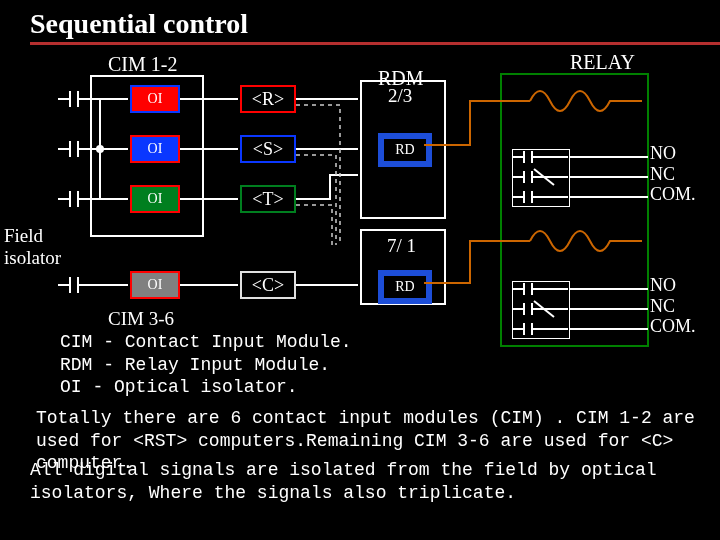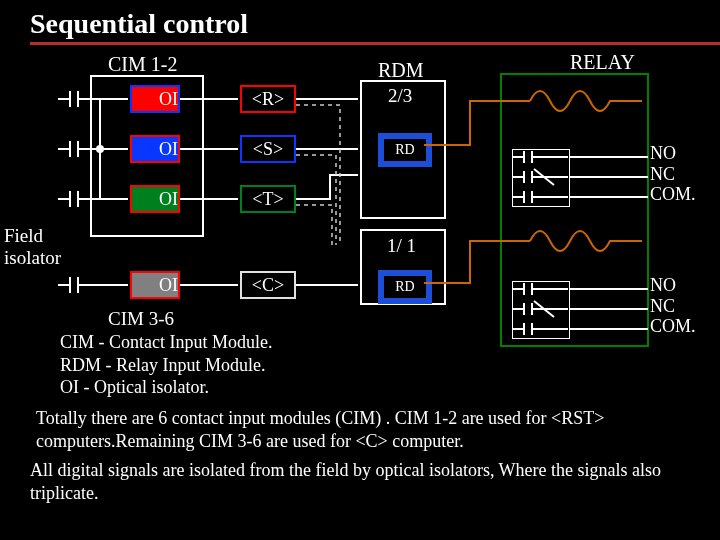--- a/index.html
+++ b/index.html
@@ -22,21 +22,21 @@
     background: #b52f2f;
     width: 690px;
     margin-left: 30px;
     margin-top: 2px;
   }
   .stage { position: relative; width: 720px; height: 490px; }
   .abs { position: absolute; }
   .lbl { font-size: 20px; color: #fff; }
   .cim-box { border: 2px solid #fff; }
 
-  .oi { width: 46px; height: 24px; text-align: right; font-size: 18px;
+  .oi { width: 46px; height: 24px; text-align: center; font-size: 14px;
         border: 2px solid; line-height: 24px; }
   .oi-r { background: #ff0000; border-color: #0a37ff; color:#fff;}
   .oi-s { background: #0a37ff; border-color: #ff0000; color:#fff;}
   .oi-t { background: #007f1f; border-color: #ff0000; color:#fff;}
   .oi-c { background: #808080; border-color: #ff0000; color:#fff;}
 
   .tag { width: 52px; height: 24px; text-align:center; font-size:18px;
          border:2px solid; line-height:24px; }
   .tag-r { border-color:#ff0000; color:#fff; }
   .tag-s { border-color:#0a37ff; color:#fff; }
@@ -45,21 +45,21 @@
 
   .rdm-border { border:2px solid #fff; }
   .rd { width:42px; height:22px; border:6px solid #1d4ed8; text-align:center;
         font-size:14px; line-height:22px; }
 
   .relay-box { border:2px solid #008000; }
   .relay-sub { border:1.5px solid #fff; }
 
   .field { font-size:19px;margin-top:40px; }
 
-  .para { position:absolute; font-size:18px; color:#fff; line-height:1.25; }
+  .para { position:absolute; font-size:18px; color:#fff; line-height:1.25;font-family:Liberation Mono, monospace; }
 
   svg { position:absolute; left:0; top:0; }
 </style>
 </head>
 <body>
 
 <div class="title">Sequential control</div>
 <div class="title-underline"></div>
 
 <div class="stage">
@@ -76,27 +76,27 @@
   <div class="abs oi oi-t" style="left:130px; top:140px;">OI</div>
 
   <div class="abs tag tag-r" style="left:240px; top:40px;">&lt;R&gt;</div>
   <div class="abs tag tag-s" style="left:240px; top:90px;">&lt;S&gt;</div>
   <div class="abs tag tag-t" style="left:240px; top:140px;">&lt;T&gt;</div>
 
   <div class="abs oi oi-c" style="left:130px; top:226px;">OI</div>
   <div class="abs tag tag-c" style="left:240px; top:226px;">&lt;C&gt;</div>
   <div class="abs lbl" style="left:108px; top:263px; font-size:19px;">CIM 3-6</div>
 
-  <div class="abs lbl" style="left:378px; top:14px;">RDM</div>
+  <div class="abs lbl" style="left:378px; top:22px;">RDM</div>
   <div class="abs rdm-border" style="left:360px; top:35px; width:82px; height:135px;"></div>
   <div class="abs rdm-border" style="left:360px; top:184px; width:82px; height:72px;"></div>
 
   <div class="abs lbl" style="left:388px; top:40px; font-size:19px;">2/3</div>
   <div class="abs rd" style="left:378px; top:88px;">RD</div>
-  <div class="abs lbl" style="left:387px; top:190px; font-size:19px;">1/ 1</div>
+  <div class="abs lbl" style="left:387px; top:190px; font-size:19px;">7/ 1</div>
   <div class="abs rd" style="left:378px; top:225px;">RD</div>
 
   <div class="abs lbl" style="left:570px; top:6px;">RELAY</div>
   <div class="abs relay-box" style="left:500px; top:28px; width:145px; height:270px;"></div>
   <div class="abs relay-sub" style="left:512px; top:104px; width:56px; height:56px;"></div>
   <div class="abs relay-sub" style="left:512px; top:236px; width:56px; height:56px;"></div>
 
   <div class="abs" style="left:650px; top:98px; font-size:18px; line-height:1.15;">
     <span>NO</span><br>
     <span>NC</span><br>

